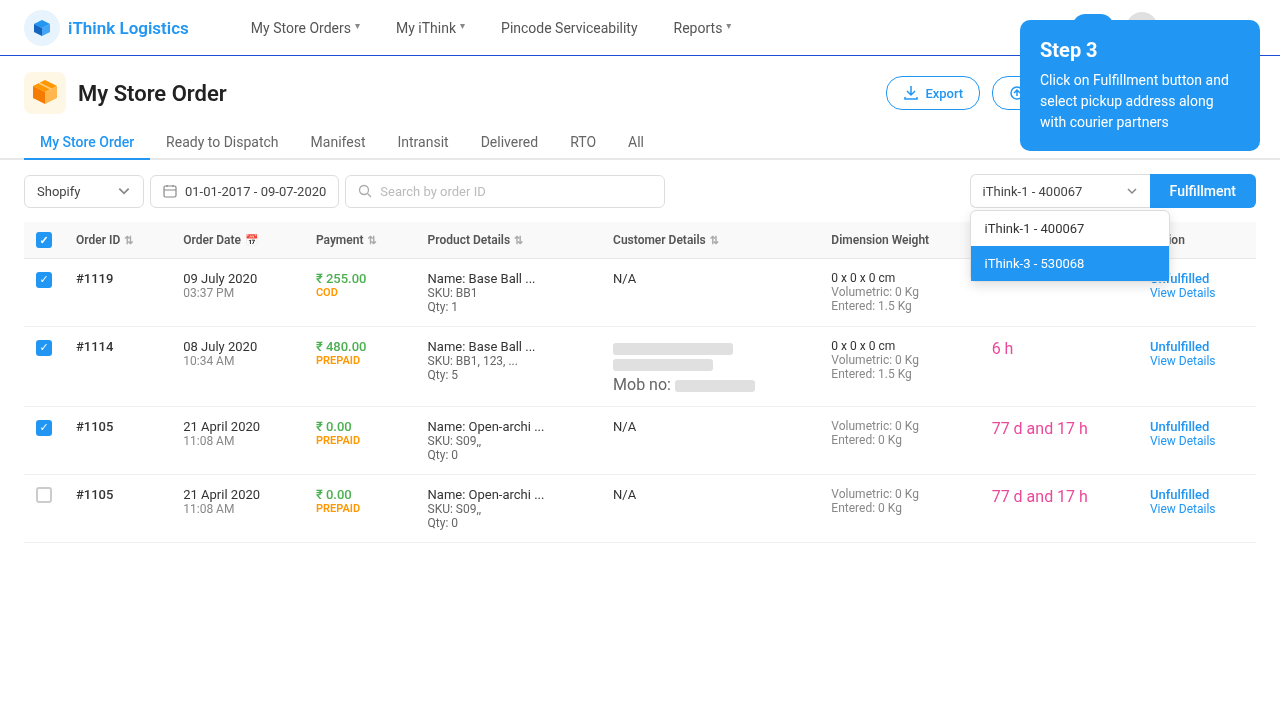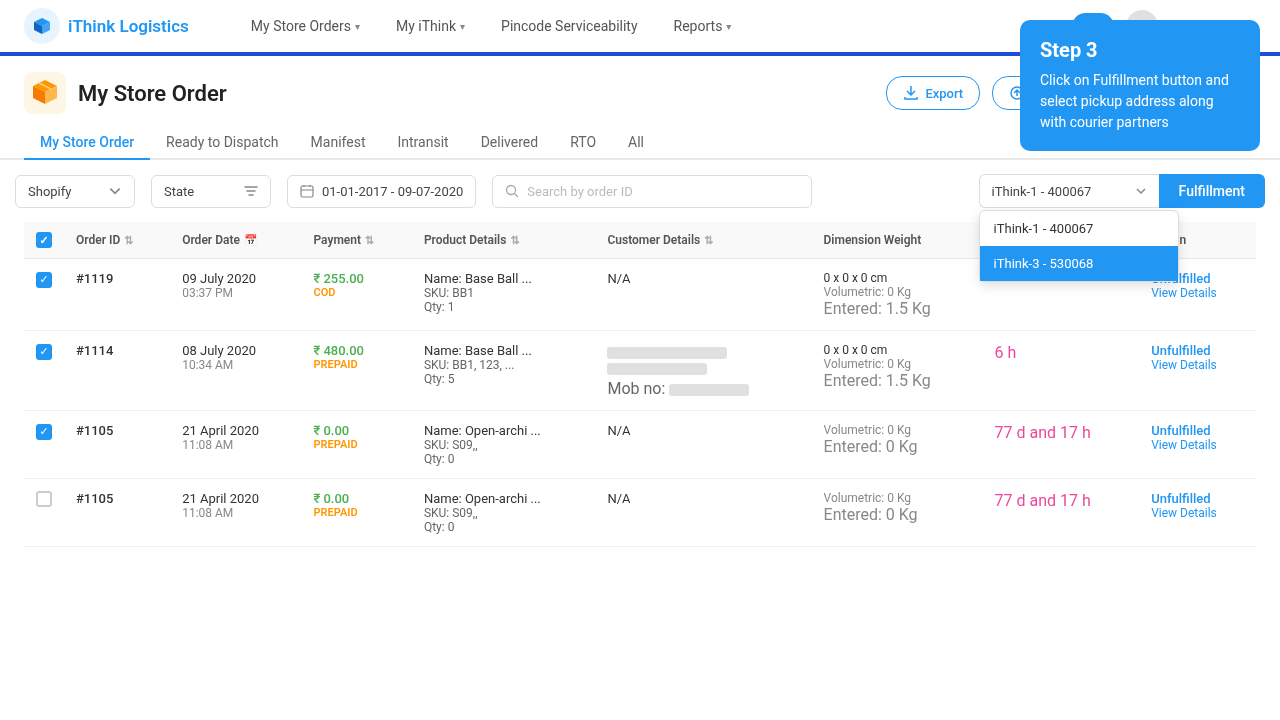--- a/index.html
+++ b/index.html
@@ -1,24 +1,24 @@
 <!DOCTYPE html>
 <html><head>
   <meta charset="utf-8">
   <style>
     * { box-sizing: border-box; margin: 0; padding: 0; font-family: -apple-system, BlinkMacSystemFont, 'Segoe UI', Roboto, sans-serif; }
     body { background: #f5f7fa; font-size: 13px; color: #333; width: 1280px; height: 720px; overflow: hidden; }
 
     
-    .header { background: #fff; height: 56px; display: flex; align-items: center; padding: 0 24px; border-bottom: 4px solid #1d4ed8; position: relative; z-index: 10; }
+    .header { background: #fff; height: 56px; display: flex; align-items: center; padding: 0 24px; border-bottom: 1px solid #1d4ed8; position: relative; z-index: 10; }
     .logo-area { display: flex; align-items: center; gap: 8px; margin-right: 48px; }
     .logo-icon { width: 36px; height: 36px; }
     .logo-text { font-size: 17px; font-weight: 600; color: #2196f3; }
     .nav-items { display: flex; align-items: center; gap: 8px; flex: 1; }
-    .nav-item { padding: 8px 14px; font-size: 14px; color: #555; cursor: pointer; display: flex; align-items: center; gap: 4px; border-radius: 4px; }
+    .nav-item { padding: 8px 14px; font-size: 14px; color: #555; cursor: pointer; display: flex; gap: 4px; border-radius: 4px; }
     .nav-chevron { font-size: 10px; color: #888; }
     .header-right { display: flex; align-items: center; gap: 12px; }
     .header-btn { background: #2196f3; color: #fff; border: none; border-radius: 20px; padding: 6px 16px; font-size: 13px; cursor: pointer; }
     .avatar { width: 32px; height: 32px; border-radius: 50%; background: #e0e0e0; display: flex; align-items: center; justify-content: center; font-size: 12px; color: #666; }
 
     
     .page { background: #fff; margin: 0; padding: 0; height: calc(720px - 56px); overflow: hidden; }
     .page-header { padding: 16px 24px 0; display: flex; align-items: center; justify-content: space-between; }
     .page-title-area { display: flex; align-items: center; gap: 12px; }
     .page-icon { width: 42px; height: 42px; }
@@ -26,21 +26,21 @@
     .action-buttons { display: flex; gap: 12px; }
     .action-btn { display: flex; align-items: center; gap: 6px; padding: 8px 16px; border: 1.5px solid #2196f3; border-radius: 16px; background: #fff; color: #2196f3; font-size: 13px; cursor: pointer; font-weight: 500; }
     .action-btn svg { width: 16px; height: 16px; }
 
     
     .tabs { display: flex; gap: 0; padding: 12px 24px 0; border-bottom: 2px solid #e8e8e8; }
     .tab { padding: 8px 16px; font-size: 14px; color: #666; cursor: pointer; border-bottom: 2px solid transparent; margin-bottom: -2px; }
     .tab.active { color: #2196f3; border-bottom-color: #2196f3; font-weight: 500; }
 
     
-    .filters { display: flex; gap: 16px; padding: 14px 15px; align-items: center; }
+    .filters { display: flex; gap: 6px; padding: 14px 24px; align-items: center; }
     .filter-select { border: 1px solid #ddd; border-radius: 6px; padding: 8px 12px; font-size: 13px; color: #444; background: #fff; cursor: pointer; display: flex; align-items: center; gap: 8px; min-width: 120px; }
     .filter-select svg { width: 14px; height: 14px; color: #888; }
     .date-filter { border: 1px solid #ddd; border-radius: 6px; padding: 8px 12px; font-size: 13px; color: #444; background: #fff; display: flex; align-items: center; gap: 8px; cursor: pointer; }
     .search-filter { border: 1px solid #ddd; border-radius: 6px; padding: 8px 12px; font-size: 13px; color: #999; background: #fff; display: flex; align-items: center; gap: 8px; flex: 1; max-width: 320px; cursor: pointer; }
     .fulfillment-area { margin-left: auto; display: flex; gap: 0; position: relative; }
     .warehouse-dropdown { border: 1px solid #ddd; border-radius: 6px 0 0 6px; padding: 8px 12px; font-size: 13px; color: #444; background: #fff; display: flex; align-items: center; gap: 6px; cursor: pointer; min-width: 180px; border-right: none; }
     .fulfillment-btn { background: #2196f3; color: #fff; border: none; border-radius: 0 6px 6px 0; padding: 9px 20px; font-size: 14px; font-weight: 500; cursor: pointer; }
 
     
     .warehouse-menu { position: absolute; top: 100%; left: 0; background: #fff; border: 1px solid #ddd; border-radius: 6px; box-shadow: 0 4px 12px rgba(0,0,0,0.12); min-width: 200px; z-index: 100; margin-top: 2px; }
@@ -66,21 +66,21 @@
     .payment-type.cod { color: #ff9800; }
     .product-name { color: #333; }
     .product-sku { color: #666; font-size: 12px; }
     .product-qty { color: #666; font-size: 12px; }
     .customer-blur { background: #e0e0e0; height: 12px; border-radius: 3px; margin: 4px 0; }
     .customer-blur-w1 { width: 120px; }
     .customer-blur-w2 { width: 100px; }
     .customer-mob { color: #666; font-size: 16px; }
     .dim-text { color: #333; font-size: 12px; }
     .dim-vol { color: #888; font-size: 12px; }
-    .dim-ent { color: #888; font-size: 16px; }
+    .dim-ent { color: #888; font-size: 12px; }
     .transit-time { color: #ec4899; font-size: 16px; text-align: center; }
     .unfulfilled { color: #2196f3; font-weight: 500; font-size: 13px; }
     .view-details { color: #2196f3; font-size: 12px; cursor: pointer; }
 
     
     .step-tooltip { position: fixed; top: 20px; right: 20px; background: #2196f3; color: #fff; border-radius: 10px; padding: 18px 20px; width: 240px; z-index: 200; }
     .step-title { font-size: 20px; font-weight: 700; margin-bottom: 8px; }
     .step-desc { font-size: 14px; line-height: 1.5; }
 
     
@@ -175,26 +175,20 @@
     <div class="tab">All</div>
   </div>
 
   <div class="filters">
     <div class="filter-select">
       <span>Shopify</span>
       <svg style="margin-left:auto" width="12" height="12" viewBox="0 0 12 12" fill="none">
           <path d="M2 4l4 4 4-4" stroke="#888" stroke-width="1.5"></path>
         </svg>
     </div>
-    <div class="filter-select">
-      <span>State</span>
-      <svg style="margin-left:auto" width="14" height="14" viewBox="0 0 14 14" fill="none">
-          <path d="M1 3h12M3 7h8M5 11h4" stroke="#888" stroke-width="1.5" stroke-linecap="round"></path>
-        </svg>
-    </div>
     <div class="date-filter">
       <svg width="14" height="14" viewBox="0 0 14 14" fill="none">
           <rect x="1" y="2" width="12" height="11" rx="1.5" stroke="#888" stroke-width="1.2"></rect>
           <path d="M4 1v2M10 1v2M1 6h12" stroke="#888" stroke-width="1.2"></path>
         </svg>
       <span>01-01-2017 - 09-07-2020</span>
     </div>
     <div class="search-filter">
       <svg width="14" height="14" viewBox="0 0 14 14" fill="none">
           <circle cx="6" cy="6" r="4.5" stroke="#aaa" stroke-width="1.3"></circle>

